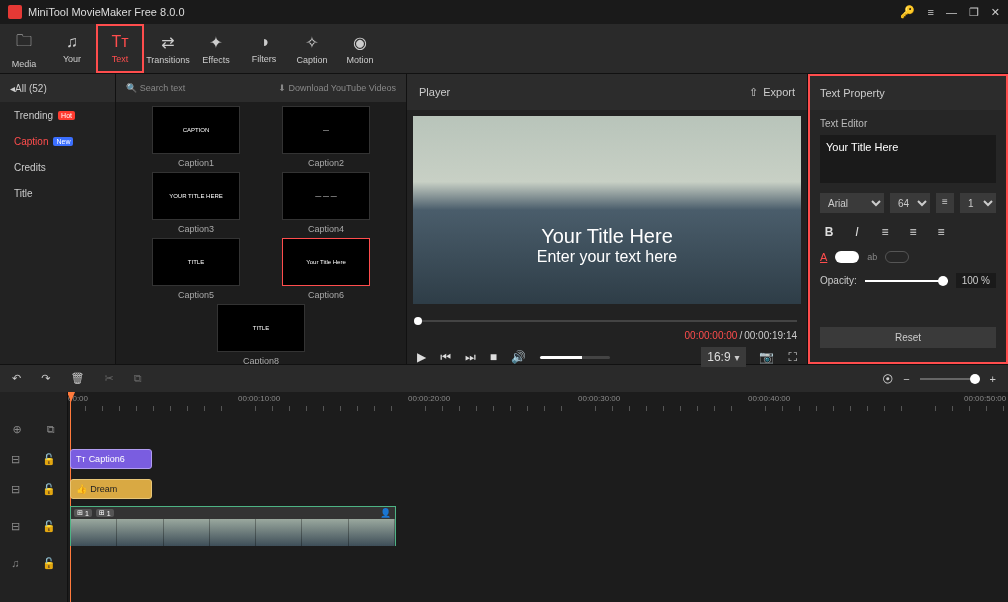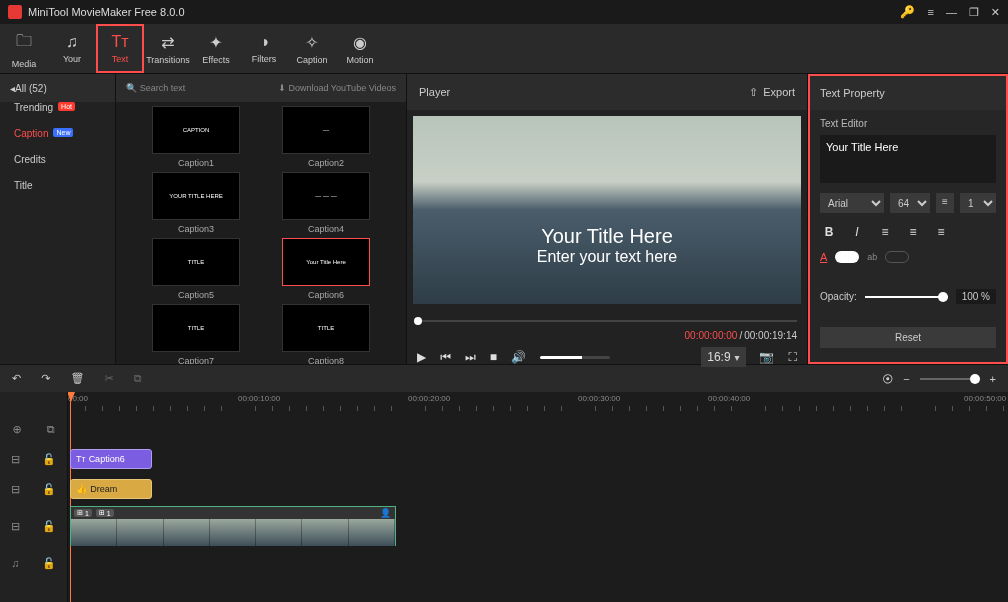--- a/index.html
+++ b/index.html
@@ -14,21 +14,21 @@
 .toolbar { height: 50px; background: #2a2a2a; display: flex; border-bottom: 1px solid #111; }
 .toolbar-item { width: 48px; display: flex; flex-direction: column; align-items: center; justify-content: center; gap: 3px; cursor: pointer; position: relative; }
 .toolbar-item.active { color: #ff4d4d; border: 2px solid #ff4d4d; box-sizing: border-box; }
 .toolbar-item .ticon { font-size: 16px; }
 .toolbar-item .tlabel { font-size: 9px; }
 
 .main-row { display: flex; height: 290px; }
 
 .sidebar { width: 116px; background: #222; border-right: 1px solid #111; }
 .sidebar-header { height: 28px; display: flex; align-items: center; padding: 0 10px; background: #2c2c2c; font-size: 10px; }
-.sidebar-item { height: 26px; display: flex; align-items: flex-start; padding: 0 14px; font-size: 10px; cursor: pointer; gap: 5px; }
+.sidebar-item { height: 26px; display: flex; align-items: center; padding: 0 14px; font-size: 10px; cursor: pointer; gap: 5px; }
 .sidebar-item.active { color: #ff4d4d; }
 .badge-hot { background: #ff3b30; color: #fff; font-size: 7px; padding: 1px 3px; border-radius: 2px; }
 .badge-new { background: #3b6fff; color: #fff; font-size: 7px; padding: 1px 3px; border-radius: 2px; }
 
 .caption-panel { width: 290px; background: #1d1d1d; display: flex; flex-direction: column; overflow: hidden; }
 .caption-header { height: 28px; display: flex; align-items: center; justify-content: space-between; padding: 0 10px; font-size: 9px; color: #888; background: #2c2c2c; }
 .caption-grid { flex: 1; overflow-y: auto; padding: 4px; }
 .caption-row { display: flex; gap: 10px; justify-content: center; margin-bottom: 4px; }
 .caption-item { width: 120px; display: flex; flex-direction: column; align-items: center; }
 .caption-thumb { width: 88px; height: 48px; background: #000; border: 1px solid #333; display: flex; flex-direction: column; align-items: center; justify-content: center; font-size: 6px; color: #fff; cursor: pointer; text-align: center; }
@@ -59,21 +59,21 @@
 .prop-section { padding: 8px 10px; }
 .prop-label { font-size: 10px; color: #bbb; margin-bottom: 6px; }
 .prop-textarea { width: 100%; height: 48px; background: #1a1a1a; border: none; color: #fff; padding: 6px; font-size: 11px; resize: none; }
 .prop-row { display: flex; gap: 6px; margin-top: 8px; }
 .prop-select { background: #3a3a3a; color: #ccc; border: none; font-size: 10px; padding: 3px 4px; height: 20px; }
 .fmt-row { display: flex; gap: 10px; margin-top: 10px; }
 .fmt-btn { width: 18px; height: 18px; display: flex; align-items: center; justify-content: center; font-size: 12px; cursor: pointer; color: #ddd; }
 .color-row { display: flex; gap: 8px; align-items: center; margin-top: 10px; }
 .color-swatch { width: 24px; height: 12px; background: #fff; border-radius: 6px; }
 .color-a { color: #ff4d4d; font-size: 11px; text-decoration: underline; }
-.opacity-row { display: flex; align-items: center; gap: 8px; margin-top: 26px; font-size: 10px; }
+.opacity-row { display: flex; align-items: center; gap: 8px; margin-top: 10px; font-size: 10px; }
 .opacity-slider { flex: 1; height: 2px; background: #fff; position: relative; }
 .opacity-slider::after { content: ''; position: absolute; right: 0; top: -4px; width: 10px; height: 10px; border-radius: 50%; background: #fff; }
 .opacity-val { background: #1a1a1a; padding: 2px 6px; font-size: 10px; }
 .reset-btn { background: #3a3a3a; color: #ccc; border: none; padding: 5px 16px; font-size: 10px; float: right; margin: 14px 10px; cursor: pointer; }
 
 .timeline-toolbar { height: 28px; background: #2a2a2a; display: flex; align-items: center; padding: 0 12px; gap: 20px; border-top: 1px solid #111; }
 .timeline-toolbar .right { margin-left: auto; display: flex; align-items: center; gap: 10px; }
 .zoom-slider { width: 60px; height: 2px; background: #666; position: relative; }
 .zoom-slider::after { content: ''; position: absolute; right: 0; top: -4px; width: 10px; height: 10px; border-radius: 50%; background: #fff; }
 
@@ -196,24 +196,20 @@
           <div class="caption-item">
             <div class="caption-thumb">TITLE</div>
             <div class="caption-name">Caption5</div>
           </div>
           <div class="caption-item">
             <div class="caption-thumb selected">Your Title Here</div>
             <div class="caption-name">Caption6</div>
           </div>
         </div>
         <div class="caption-row">
-          <div class="caption-item">
-            <div class="caption-thumb">TITLE</div>
-            <div class="caption-name">Caption7</div>
-          </div>
           <div class="caption-item">
             <div class="caption-thumb">TITLE</div>
             <div class="caption-name">Caption8</div>
           </div>
         </div>
       </div>
   </div>
 
   <div class="player-panel">
     <div class="player-header">
@@ -366,21 +362,21 @@
         <div class="ruler-mark" style="left: 510px;">00:00:30:00</div>
         <div class="ruler-tick" style="left: 527px;"></div>
         <div class="ruler-tick" style="left: 544px;"></div>
         <div class="ruler-tick" style="left: 561px;"></div>
         <div class="ruler-tick" style="left: 578px;"></div>
         <div class="ruler-tick" style="left: 595px;"></div>
         <div class="ruler-tick" style="left: 612px;"></div>
         <div class="ruler-tick" style="left: 629px;"></div>
         <div class="ruler-tick" style="left: 646px;"></div>
         <div class="ruler-tick" style="left: 663px;"></div>
-        <div class="ruler-mark" style="left: 640px;">00:00:40:00</div>
+        <div class="ruler-mark" style="left: 680px;">00:00:40:00</div>
         <div class="ruler-tick" style="left: 697px;"></div>
         <div class="ruler-tick" style="left: 714px;"></div>
         <div class="ruler-tick" style="left: 731px;"></div>
         <div class="ruler-tick" style="left: 748px;"></div>
         <div class="ruler-tick" style="left: 765px;"></div>
         <div class="ruler-tick" style="left: 782px;"></div>
         <div class="ruler-tick" style="left: 799px;"></div>
         <div class="ruler-tick" style="left: 816px;"></div>
         <div class="ruler-tick" style="left: 833px;"></div>
         <div class="ruler-mark" style="left: 896px;">00:00:50:00</div>

